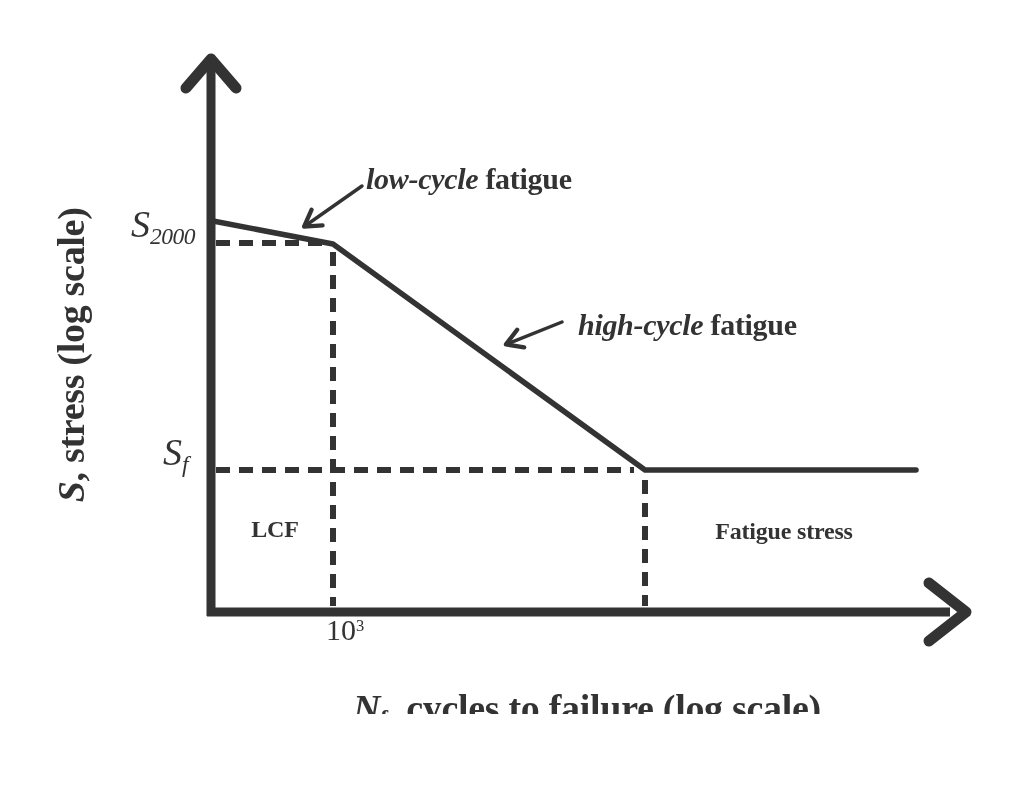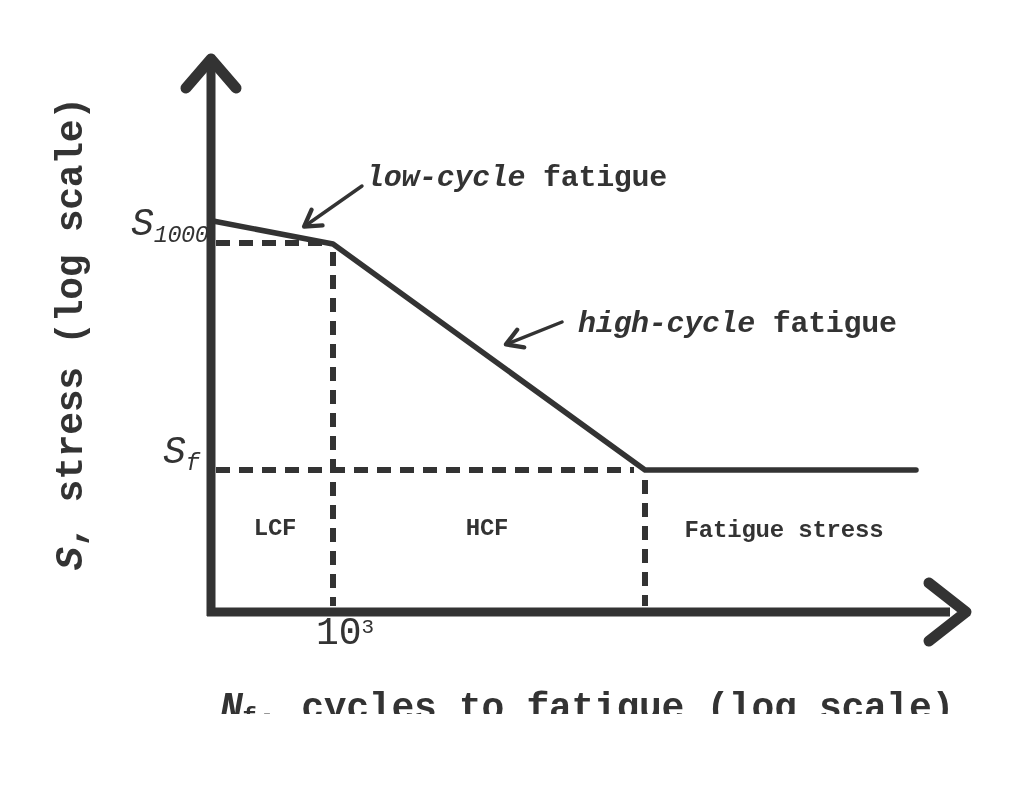--- a/index.html
+++ b/index.html
@@ -4,21 +4,21 @@
 <style>
   html, body {
     margin: 0; padding: 0;
     background: #ffffff;
   }
   #figure {
     position: relative;
     width: 1024px;
     height: 714px;
     background: #ffffff;
-    font-family: Liberation Mono, monospace;
+    font-family: Liberation Serif, serif;
     color: #333333;
     overflow: hidden;
   }
   #plot-svg {
     position: absolute;
     left: 0; top: 0;
     width: 1024px; height: 798px;
   }
   .txt {
     position: absolute;
@@ -48,21 +48,21 @@
   
   .region {
     font-size: 24px;
     font-weight: 700;
     letter-spacing: -0.2px;
     text-align: center;
     width: 210px;
   }
   
   .tick {
-    font-size: 38px;
+    font-size: 30px;
     font-weight: 400;
     text-align: center;
     width: 110px;
   }
   .tick .sup {
     font-size: 0.55em;
     vertical-align: 0.55em;
   }
   
   .axis-title {
@@ -116,28 +116,27 @@
     <line x1="645" y1="480" x2="645" y2="606" stroke="#333333" stroke-width="6" stroke-dasharray="14 9"></line>
 
     <line x1="362" y1="186" x2="305" y2="226" stroke="#333333" stroke-width="3.4" stroke-linecap="round" marker-end="url(#ah)"></line>
     <line x1="562" y1="322" x2="507" y2="344" stroke="#333333" stroke-width="3.4" stroke-linecap="round" marker-end="url(#ah)"></line>
   </svg>
 
   <div class="txt annot" id="annot-low"><span class="it">low-cycle</span><span> fatigue</span></div>
 
   <div class="txt annot" id="annot-high"><span class="it">high-cycle</span><span> fatigue</span></div>
 
-  <div class="txt ymarker" id="marker-s1000"><span>S</span><span class="subsc">1000</span></div>
+  <div class="txt ymarker" id="marker-s1000"><span>S</span><span class="subsc">2000</span></div>
 
   <div class="txt ymarker" id="marker-sf"><span>S</span><span class="subsc">f</span></div>
 
   <div class="txt region" id="region-lcf">LCF</div>
-  <div class="txt region" id="region-hcf">HCF</div>
   <div class="txt region" id="region-fl">Fatigue stress</div>
 
   <div class="txt tick" id="tick-1e3"><span>10</span><span class="sup">3</span></div>
 
 
-  <div class="txt axis-title" id="x-axis-title"><span class="sym">N</span><span class="subsc">f</span><span>, cycles to fatigue (log scale)</span></div>
+  <div class="txt axis-title" id="x-axis-title"><span class="sym">N</span><span class="subsc">f</span><span>, cycles to failure (log scale)</span></div>
 
   <div class="txt axis-title" id="y-axis-title"><span class="sym">S</span><span>, stress (log scale)</span></div>
 
 </div>
 
 </body></html>

